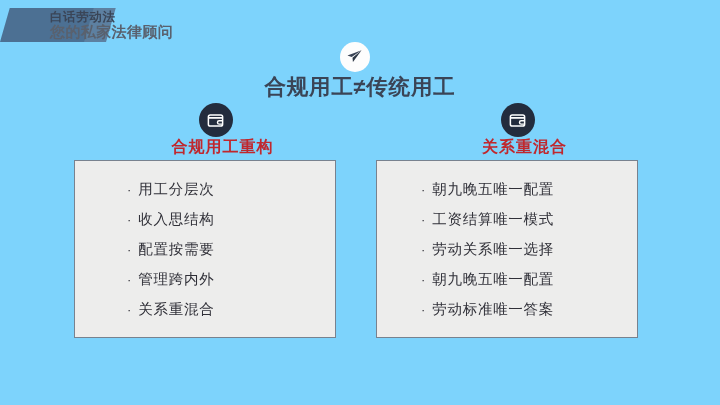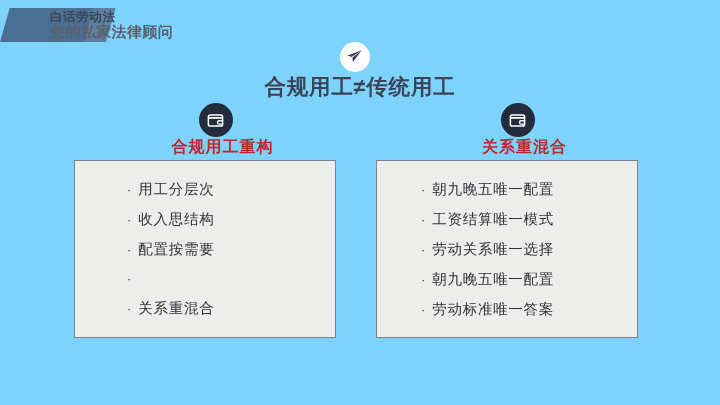--- a/index.html
+++ b/index.html
@@ -220,20 +220,21 @@
       <div class="bullet-row">
         <span class="bullet-dot">·</span>
         <span class="bullet-text">收入思结构</span>
       </div>
       <div class="bullet-row">
         <span class="bullet-dot">·</span>
         <span class="bullet-text">配置按需要</span>
       </div>
       <div class="bullet-row">
         <span class="bullet-dot">·</span>
+        <span class="bullet-text">管理跨内外</span>
       </div>
       <div class="bullet-row">
         <span class="bullet-dot">·</span>
         <span class="bullet-text">关系重混合</span>
       </div>
     </div>
   </div>
 
   <div class="col" id="col-right">
     <div class="col-head">

